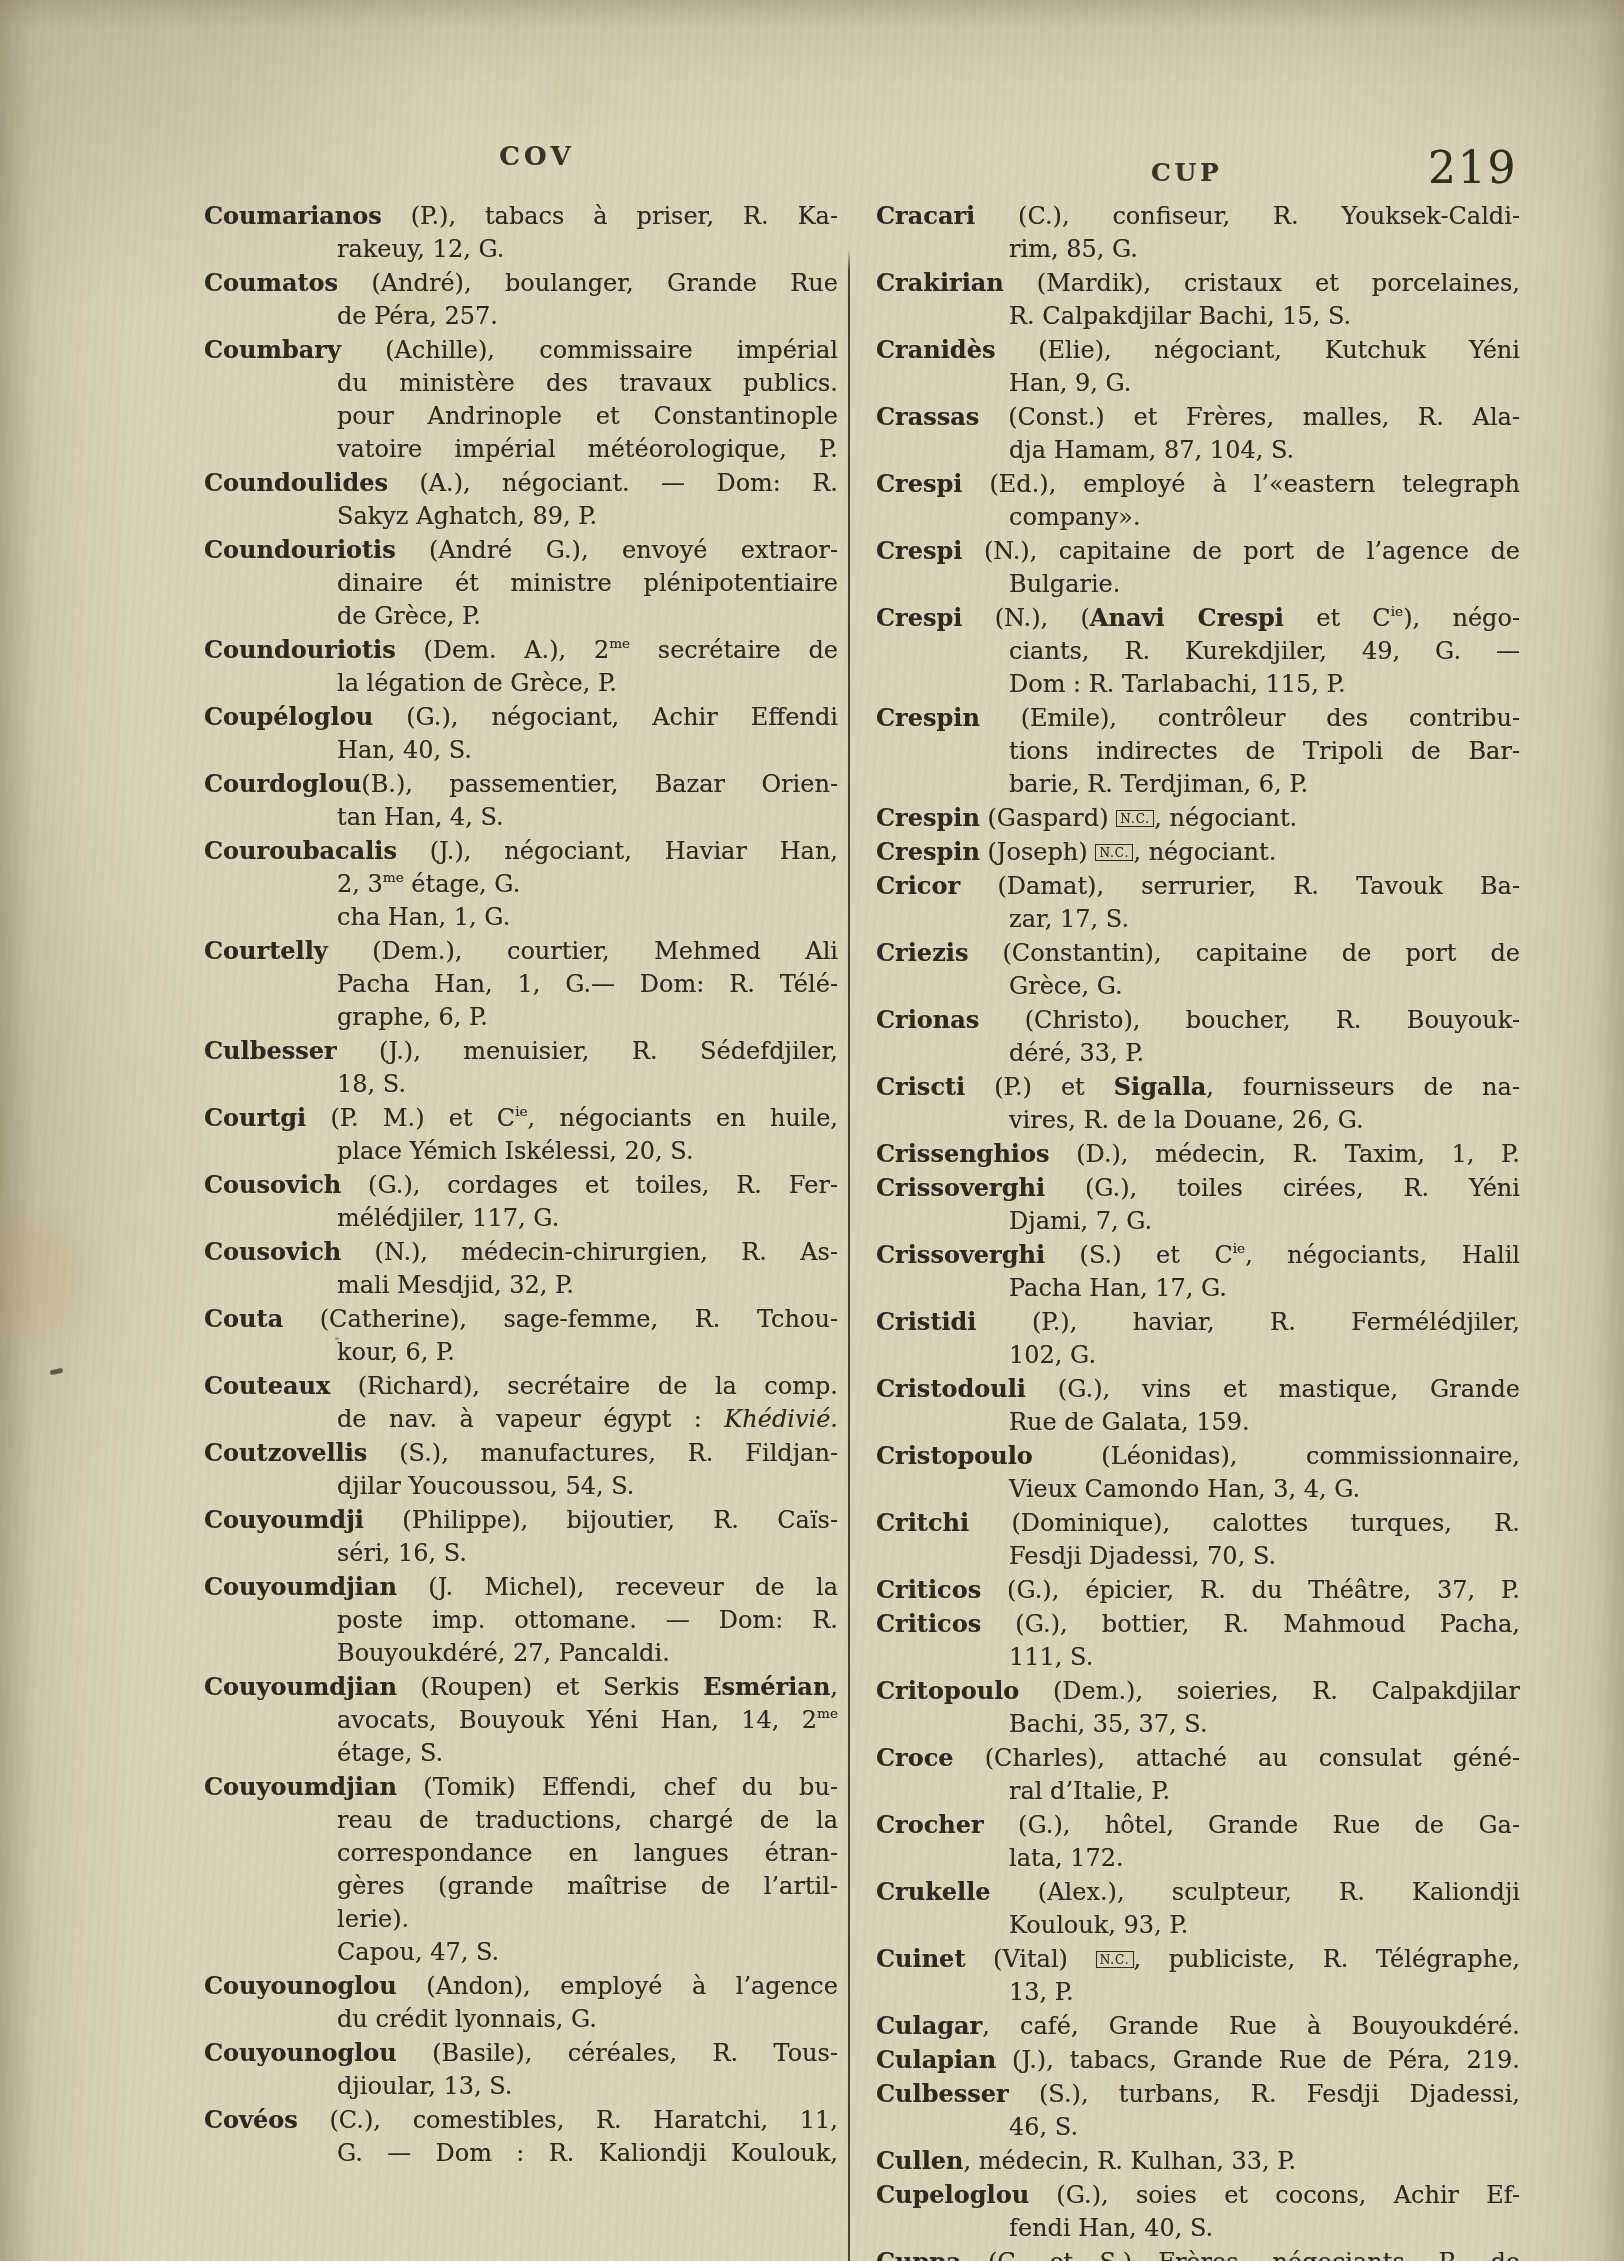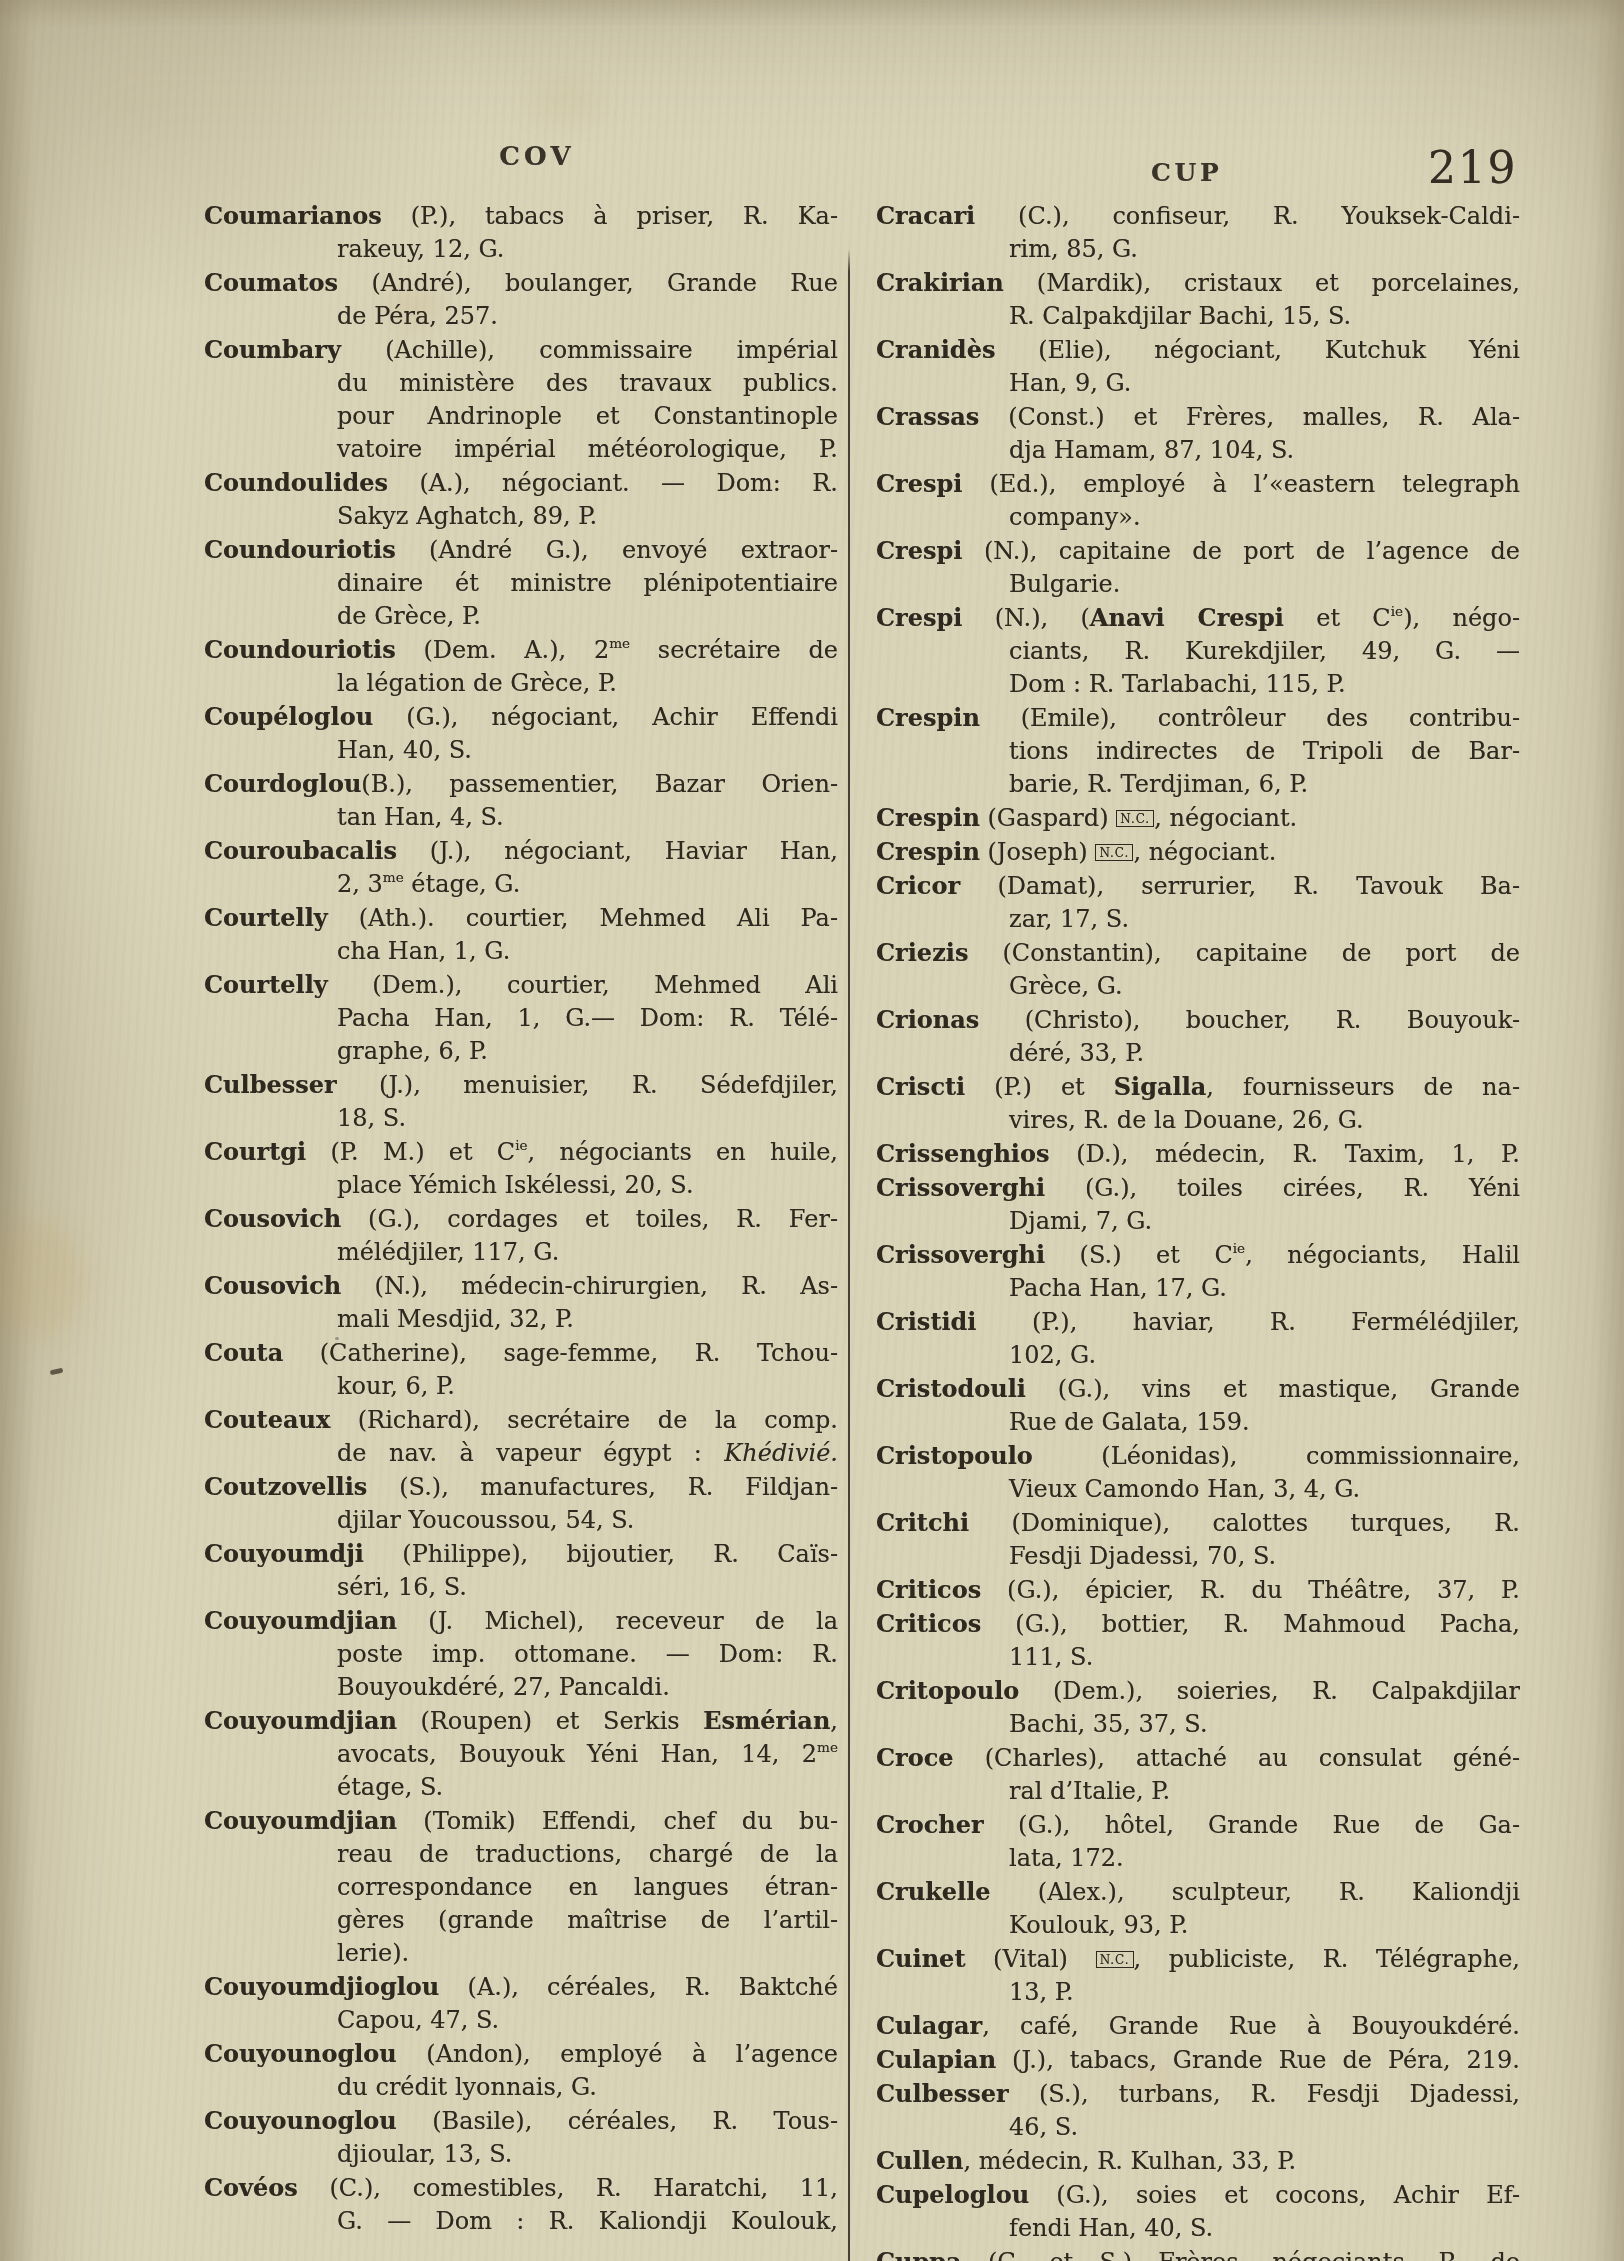--- a/index.html
+++ b/index.html
@@ -131,21 +131,20 @@
       </div>
       <div class="entry">
         <div class="line just"><span class="b">Courdoglou</span>(B.), passementier, Bazar Orien-</div>
         <div class="line ind">tan Han, 4, S.</div>
       </div>
       <div class="entry">
         <div class="line just"><span class="b">Couroubacalis</span> (J.), négociant, Haviar Han,</div>
         <div class="line ind">2, 3<sup>me</sup> étage, G.</div>
       </div>
       <div class="entry">
-        <div class="line just"><span class="b">Courtelly</span> (Ath.). courtier, Mehmed Ali Pa-</div>
         <div class="line ind">cha Han, 1, G.</div>
       </div>
       <div class="entry">
         <div class="line just"><span class="b">Courtelly</span> (Dem.), courtier, Mehmed Ali</div>
         <div class="line ind just">Pacha Han, 1, G.— Dom: R. Télé-</div>
         <div class="line ind">graphe, 6, P.</div>
       </div>
       <div class="entry">
         <div class="line just"><span class="b">Culbesser</span> (J.), menuisier, R. Sédefdjiler,</div>
         <div class="line ind">18, S.</div>
@@ -189,21 +188,20 @@
         <div class="line ind">étage, S.</div>
       </div>
       <div class="entry">
         <div class="line just"><span class="b">Couyoumdjian</span> (Tomik) Effendi, chef du bu-</div>
         <div class="line ind just">reau de traductions, chargé de la</div>
         <div class="line ind just">correspondance en langues étran-</div>
         <div class="line ind just">gères (grande maîtrise de l’artil-</div>
         <div class="line ind">lerie).</div>
       </div>
       <div class="entry">
-        <div class="line just"><span class="b">Couyoumdjioglou</span> (A.), céréales, R. Baktché</div>
         <div class="line ind">Capou, 47, S.</div>
       </div>
       <div class="entry">
         <div class="line just"><span class="b">Couyounoglou</span> (Andon), employé à l’agence</div>
         <div class="line ind">du crédit lyonnais, G.</div>
       </div>
       <div class="entry">
         <div class="line just"><span class="b">Couyounoglou</span> (Basile), céréales, R. Tous-</div>
         <div class="line ind">djioular, 13, S.</div>
       </div>

